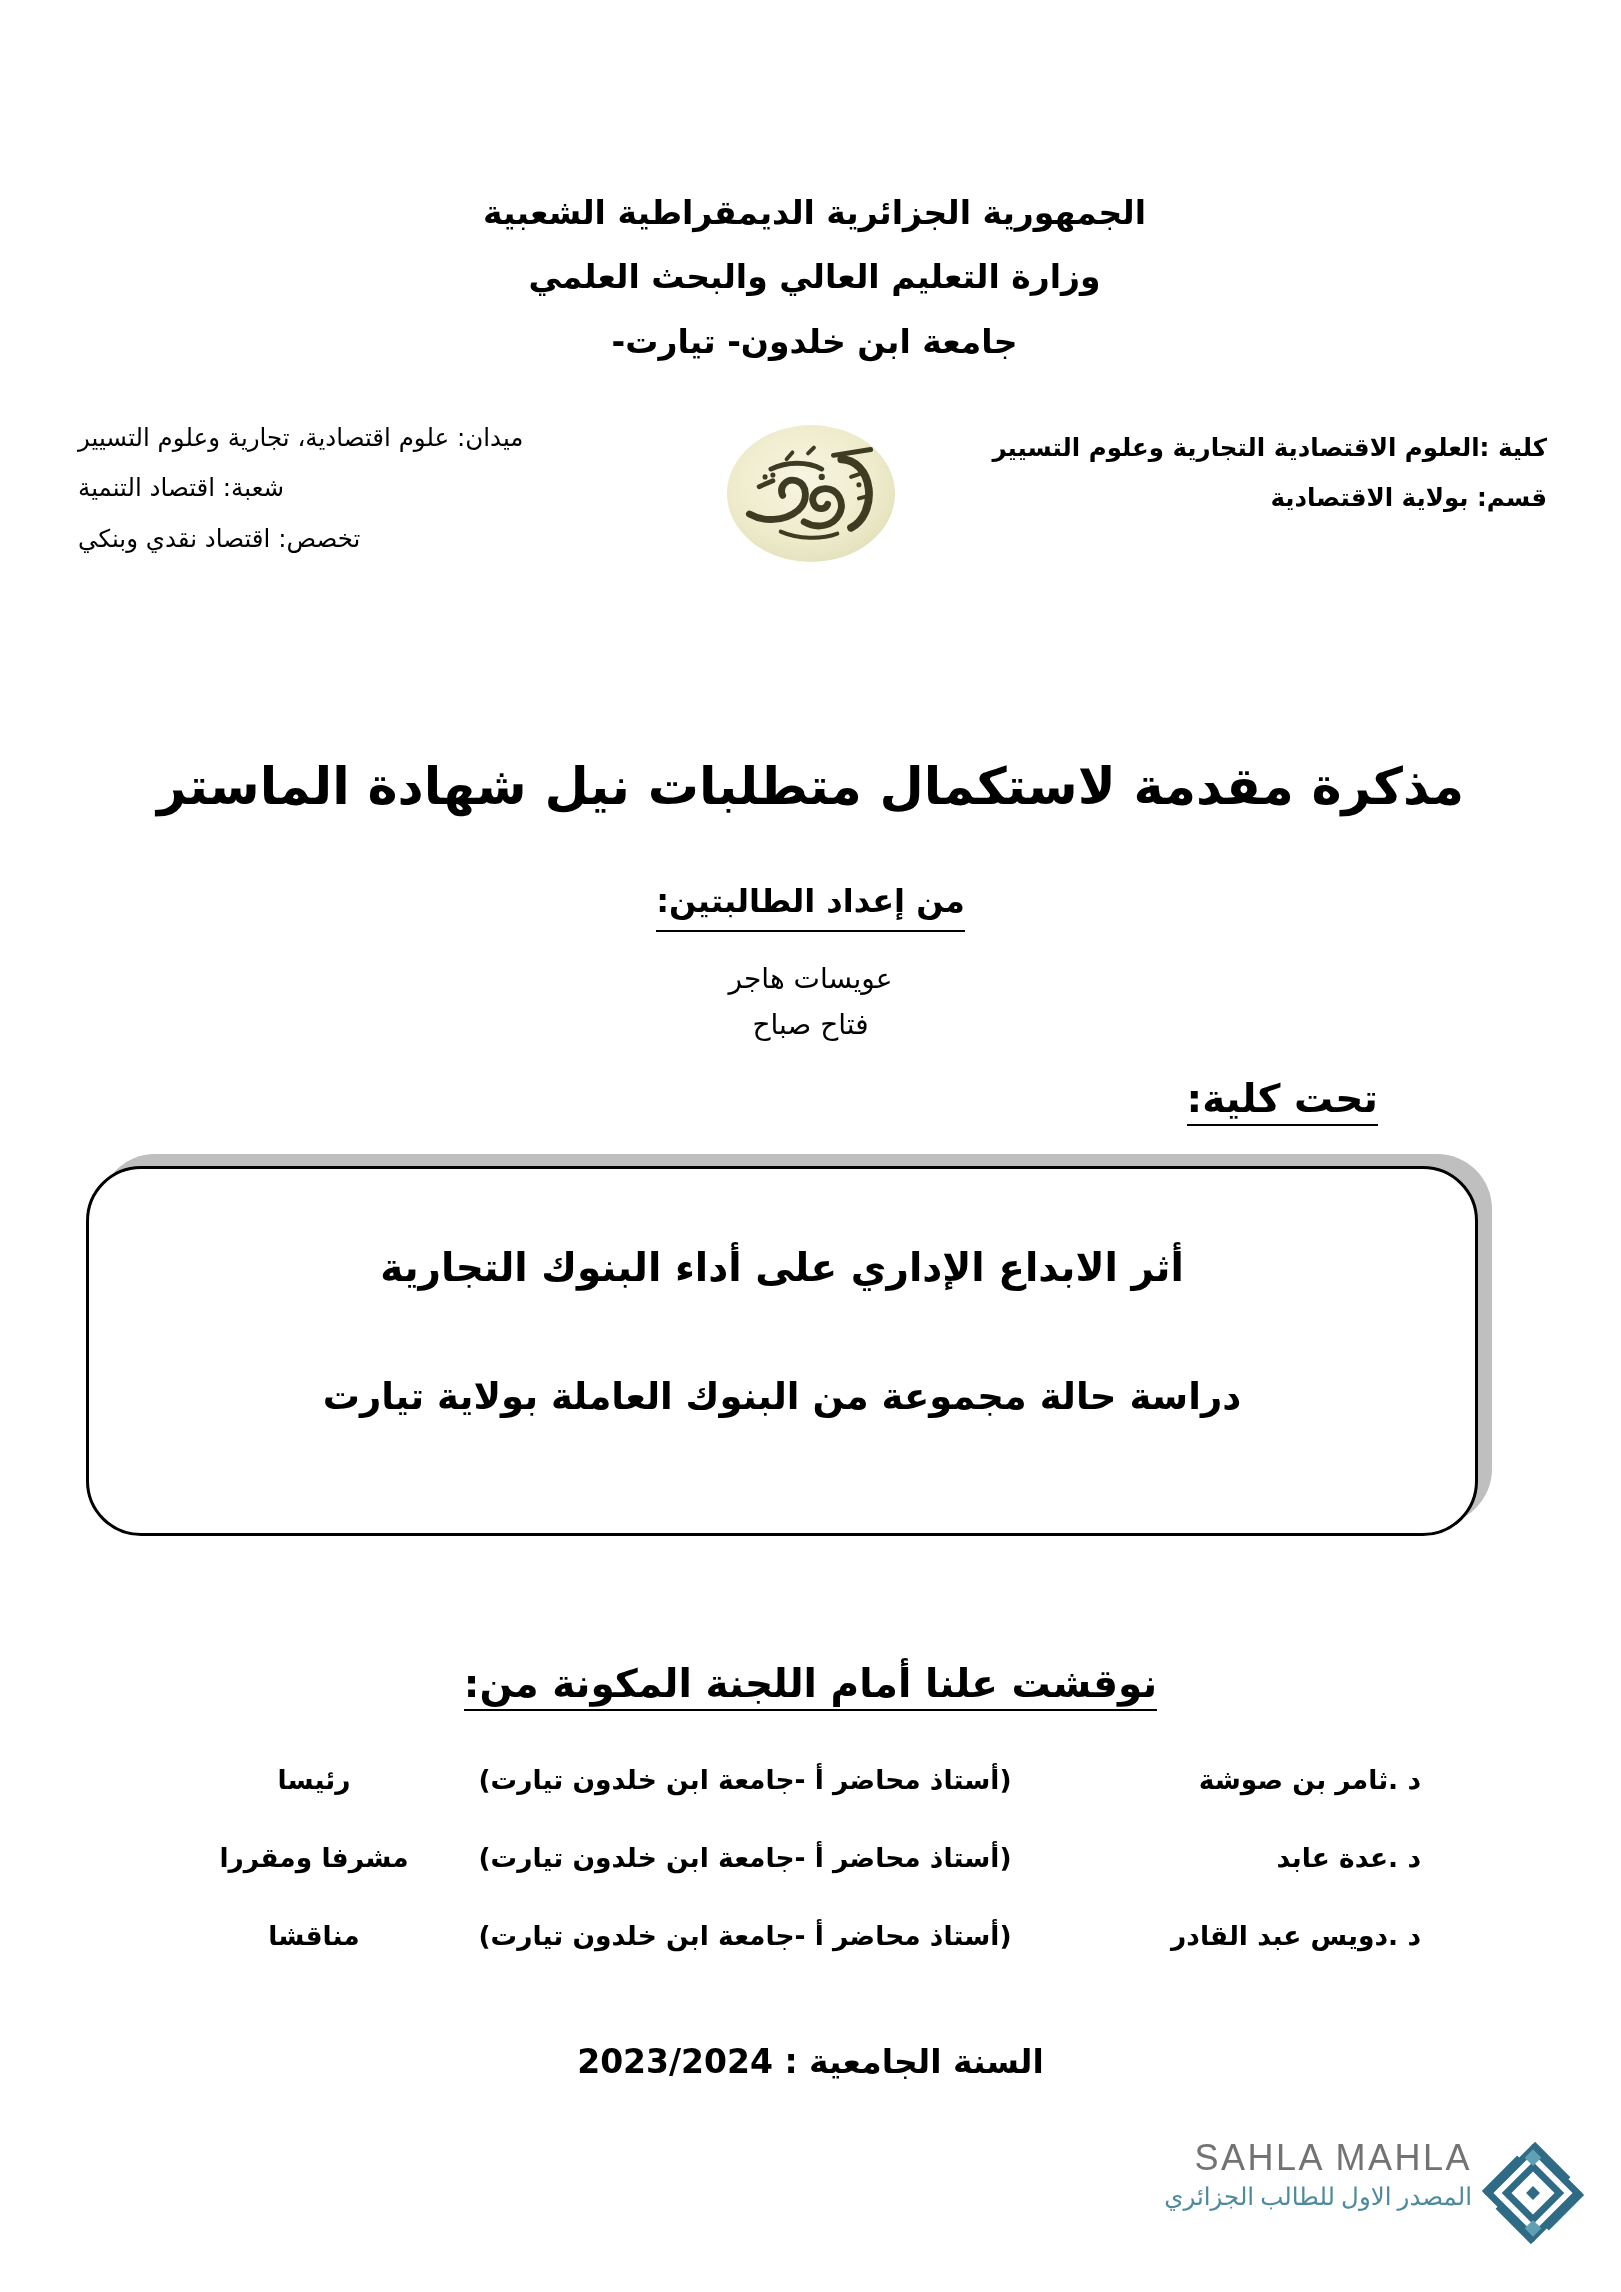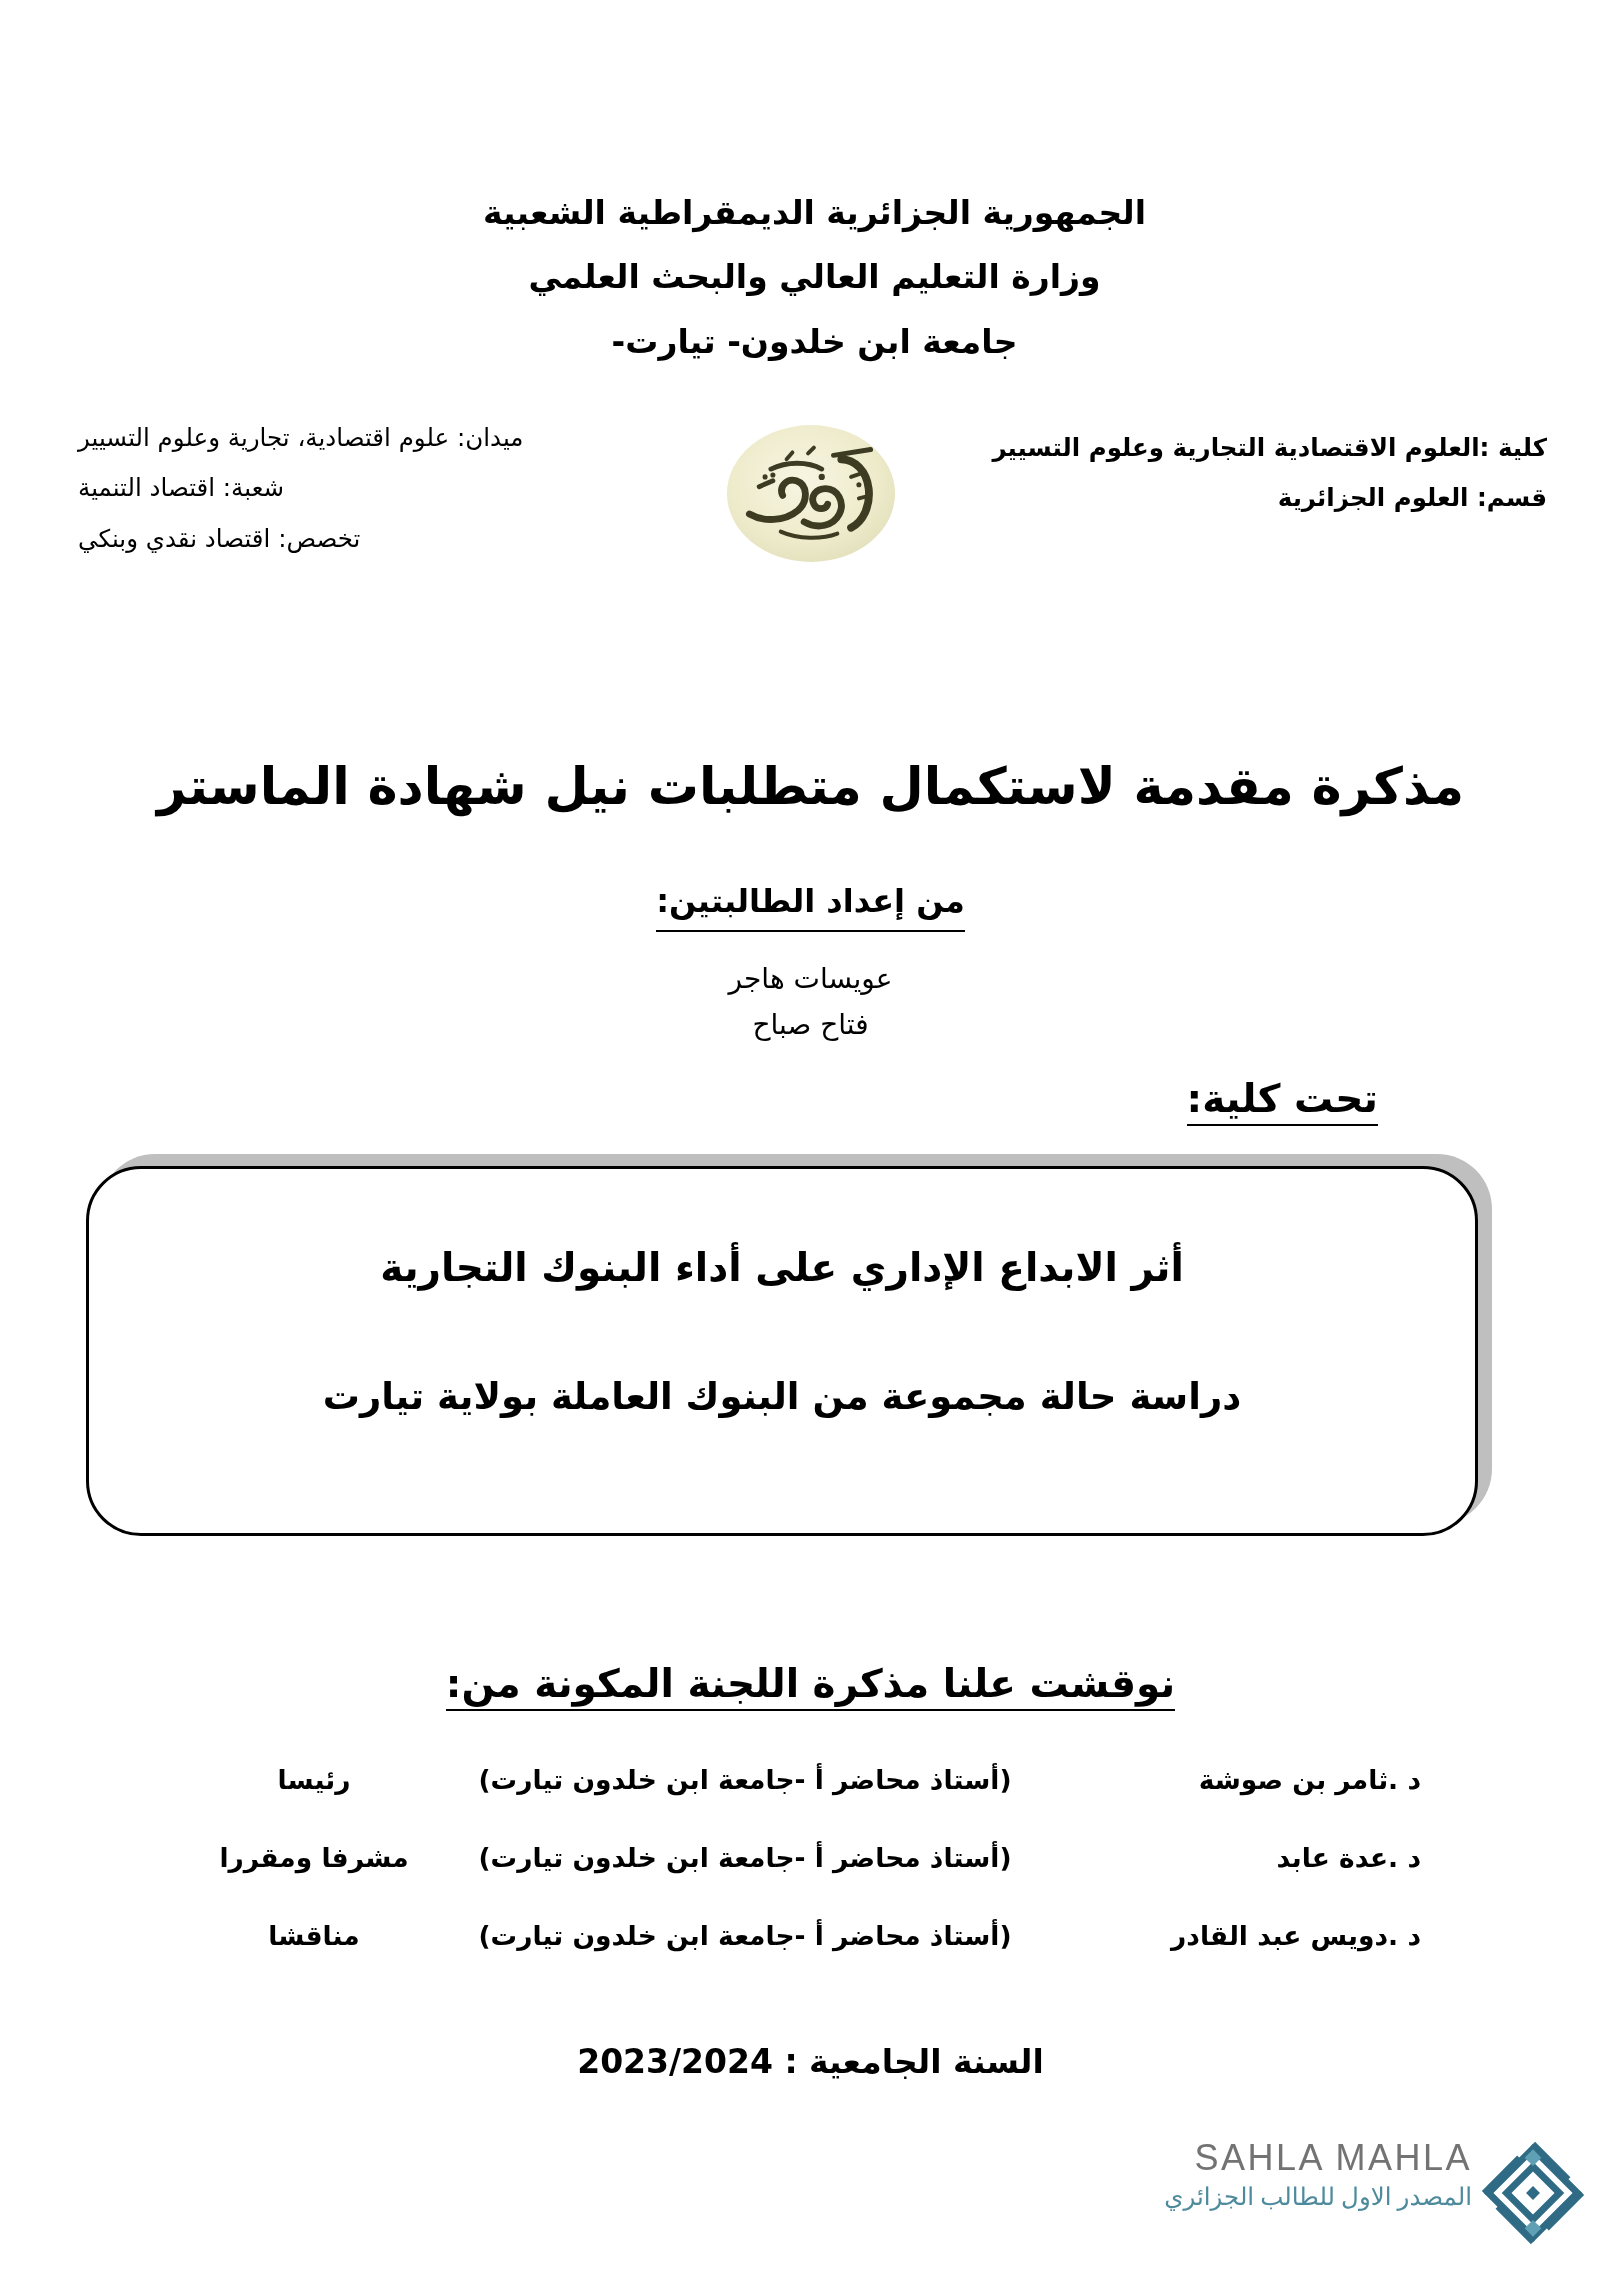--- a/index.html
+++ b/index.html
@@ -294,21 +294,21 @@
 
   <div class="header">
     <div class="hline">الجمهورية الجزائرية الديمقراطية الشعبية</div>
     <div class="hline">وزارة التعليم العالي والبحث العلمي</div>
     <div class="hline">جامعة ابن خلدون- تيارت-</div>
   </div>
 
   <div class="info-strip">
     <div class="info-right">
       <div class="iline">كلية :العلوم الاقتصادية التجارية وعلوم التسيير</div>
-      <div class="iline">قسم: العلوم الجزائرية</div>
+      <div class="iline">قسم: بولاية الاقتصادية</div>
     </div>
     <div class="info-left">
       <div class="iline">ميدان: علوم اقتصادية، تجارية وعلوم التسيير</div>
       <div class="iline">شعبة: اقتصاد التنمية</div>
       <div class="iline">تخصص: اقتصاد نقدي وبنكي</div>
     </div>
   </div>
 
   <div class="seal">
     <svg viewBox="0 0 178 150" width="174" height="147" aria-hidden="true">
@@ -356,21 +356,21 @@
 
   <div class="title-box-wrap">
     <div class="title-box-shadow"></div>
     <div class="title-box">
       <div class="tline1">أثر الابداع الإداري على أداء البنوك التجارية</div>
       <div class="tline2">دراسة حالة مجموعة من البنوك العاملة بولاية تيارت</div>
     </div>
   </div>
 
   <div class="jury-heading">
-    <span class="ul">نوقشت علنا مذكرة اللجنة المكونة من:</span>
+    <span class="ul">نوقشت علنا أمام اللجنة المكونة من:</span>
   </div>
 
   <div class="jury">
     <div class="jury-row">
       <div class="jname">د .ثامر بن صوشة</div>
       <div class="jrank">(أستاذ محاضر أ -جامعة ابن خلدون تيارت)</div>
       <div class="jrole">رئيسا</div>
     </div>
     <div class="jury-row">
       <div class="jname">د .عدة عابد</div>

